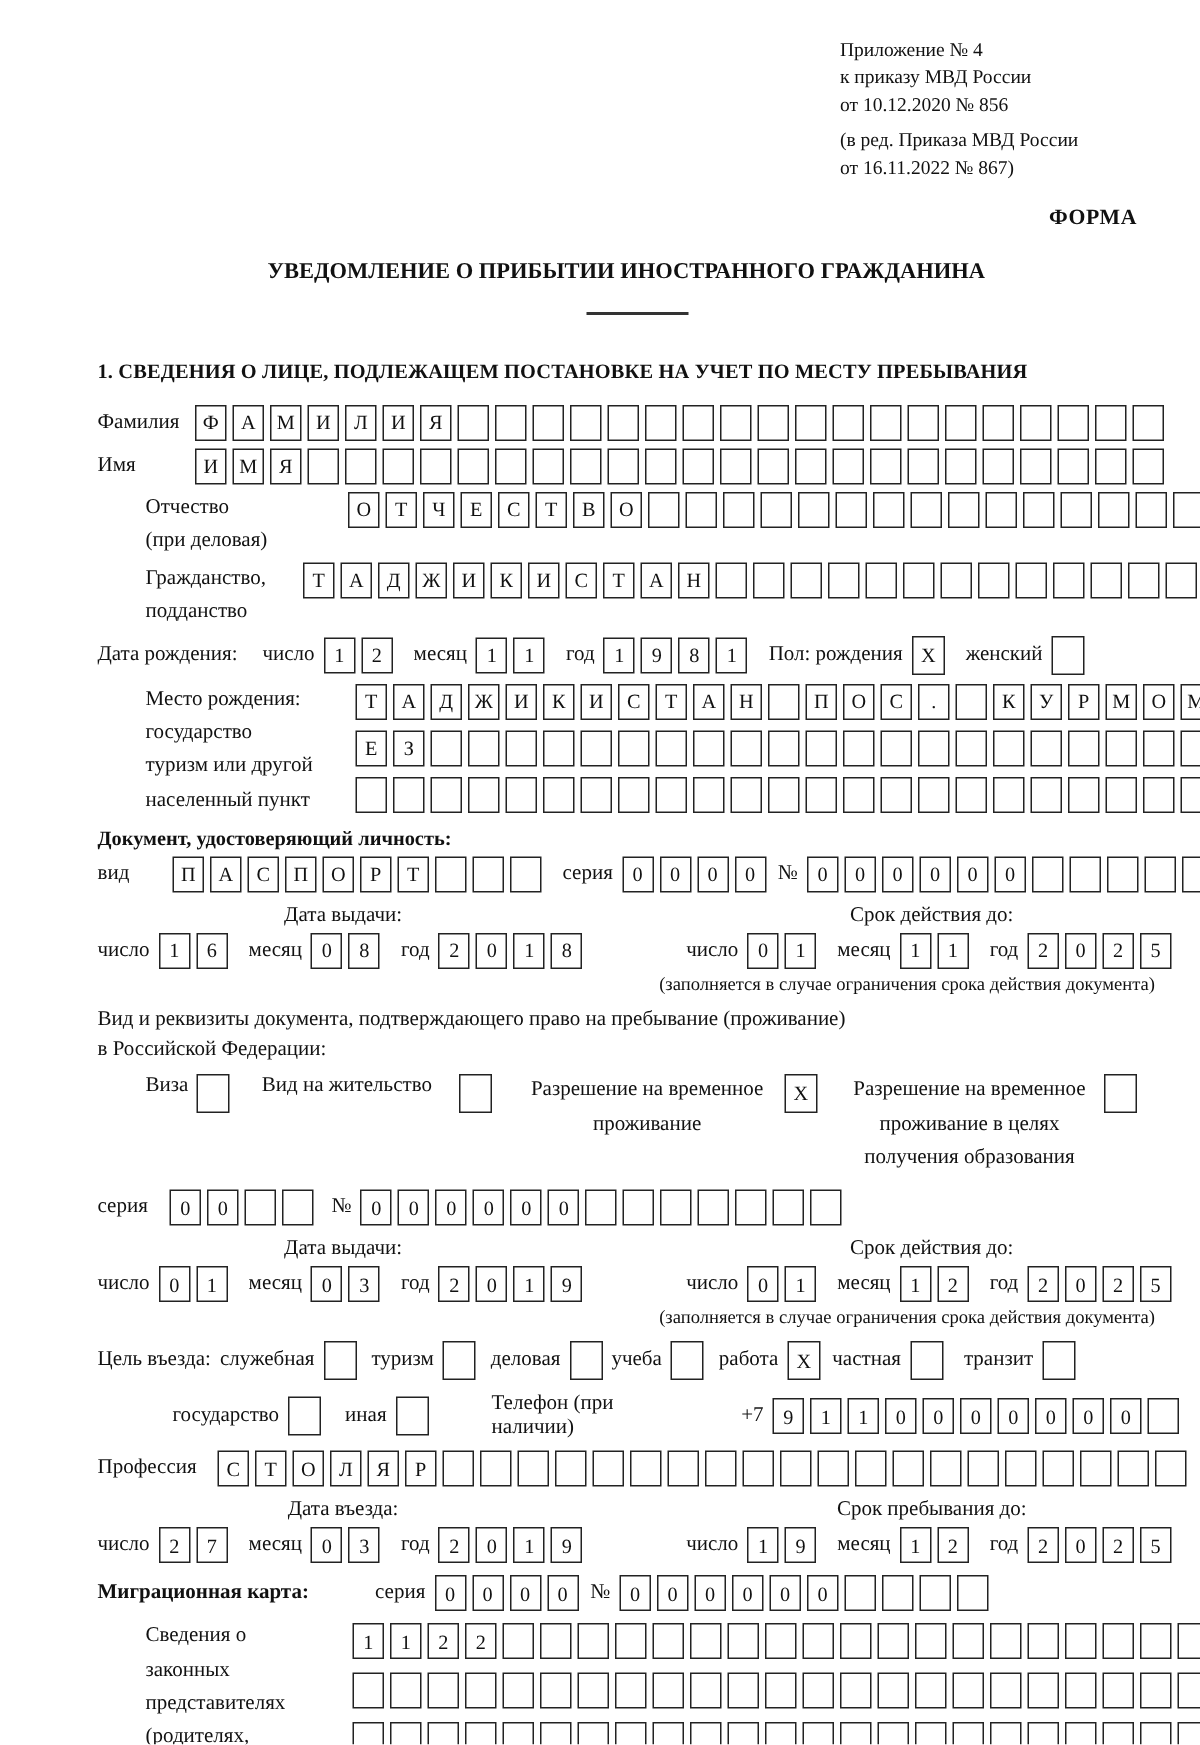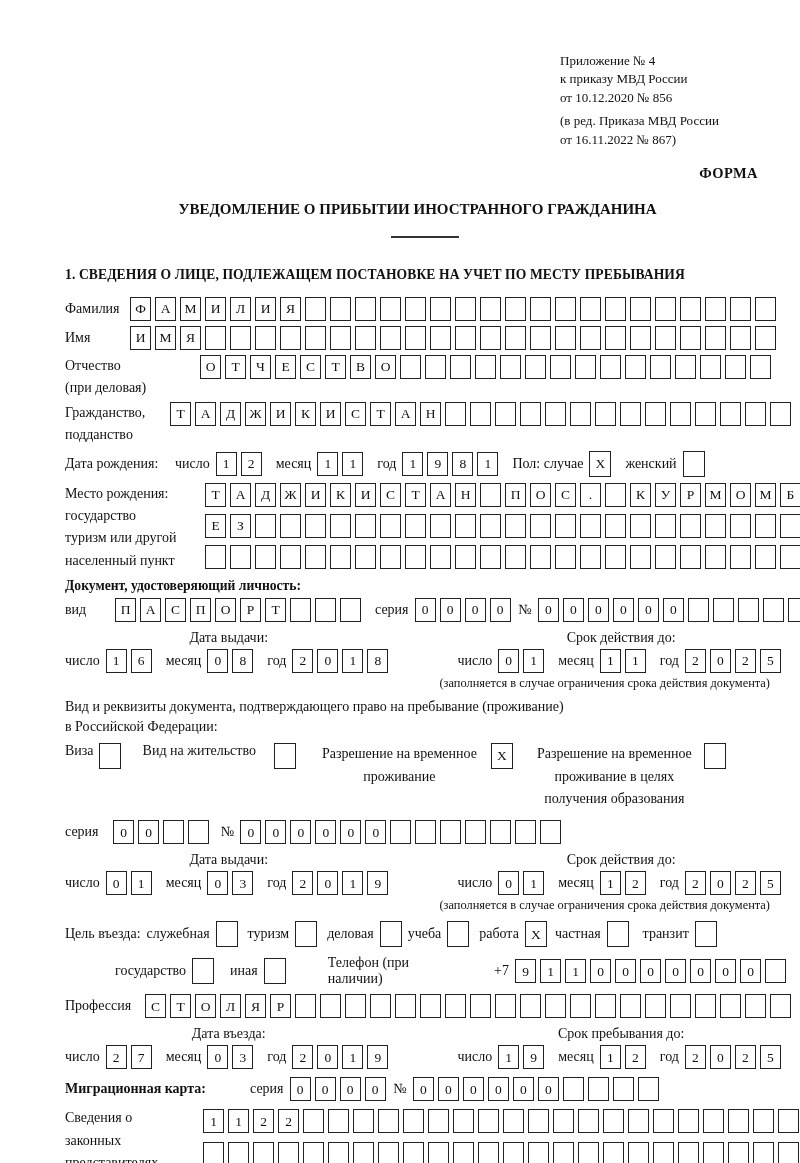--- a/index.html
+++ b/index.html
@@ -1,31 +1,31 @@
 <!DOCTYPE html>
 <html><head>
 <meta charset="utf-8">
 <style>
   html,body{margin:0;padding:0;background:#fff;}
   .page{
     width:800px;height:1163px;box-sizing:border-box;background:#fff;color:#111;
     font-family:"Liberation Serif", serif;position:relative;
-    padding:52px 10px 0 65px;overflow:hidden;
+    padding:24px 10px 0 65px;overflow:hidden;
   }
   
   .annex{margin-left:495px;font-size:13px;line-height:1.42;}
   .annex2{margin-top:5px;}
   .forma{font-weight:bold;font-size:14.5px;text-align:right;padding-right:32px;margin-top:16px;letter-spacing:.4px;}
   
   .title{text-align:center;font-weight:bold;font-size:15px;line-height:1.55;margin-top:16px;margin-left:-20px;}
   .uline{display:inline-block;width:68px;border-bottom:2px solid #333;height:.95em;margin-left:14px;}
   .sec1{font-weight:bold;font-size:13.6px;margin-top:22px;letter-spacing:.1px;}
   
   .frow{display:flex;align-items:center;margin-top:5px;font-size:14px;}
-  .frow.top{align-items:flex-start;}
+  .frow.top{align-items:flex-start;margin-left:32px;}
   .lbl{flex:none;}
   .lbl2{flex:none;line-height:1.6;}
   .boxes{display:flex;flex-wrap:nowrap;flex:none;}
   .boxcol{display:flex;flex-direction:column;row-gap:7px;}
   .cell{
     box-sizing:border-box;flex:none;display:inline-flex;align-items:center;justify-content:center;
     width:21px;height:24px;border:1.6px solid #222;margin-right:4px;
     font-size:13.5px;line-height:1;background:#fff;
   }
   .cb{width:22px;height:26px;}
@@ -207,21 +207,21 @@
         <span class="cell">1</span>
         <span class="cell">1</span>
       </span>
     <span class="t">год</span>
     <span class="boxes">
         <span class="cell">1</span>
         <span class="cell">9</span>
         <span class="cell">8</span>
         <span class="cell">1</span>
       </span>
-    <span class="t">Пол: случае</span>
+    <span class="t">Пол: рождения</span>
     <span class="cell cb">X</span>
     <span class="t">женский</span>
     <span class="cell cb"></span>
   </div>
 
   <div class="frow top" style="margin-top:6px;">
     <span class="lbl2" style="width:140px;">
       <span>Место рождения:</span><br>
       <span>государство</span><br>
       <span>туризм или другой</span><br>

